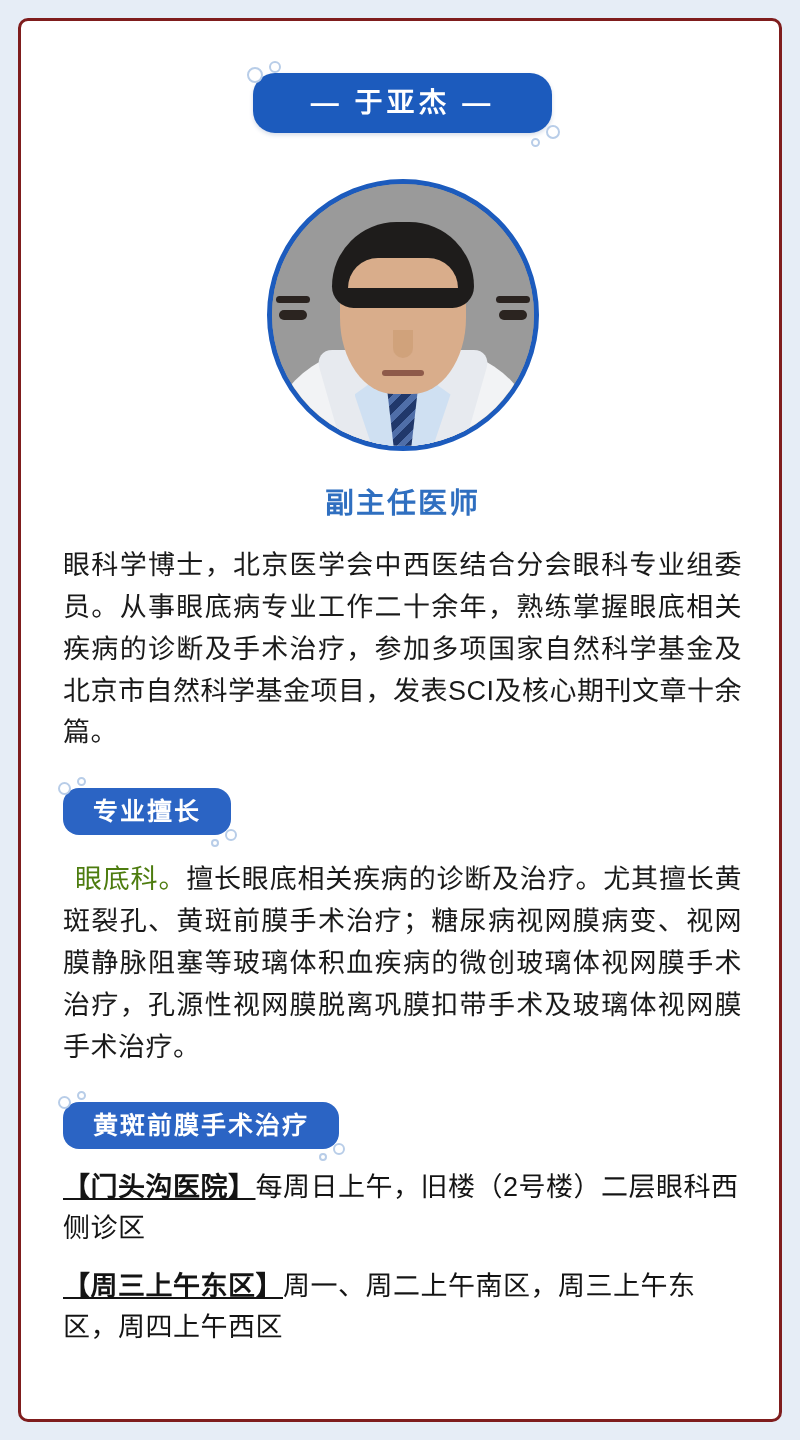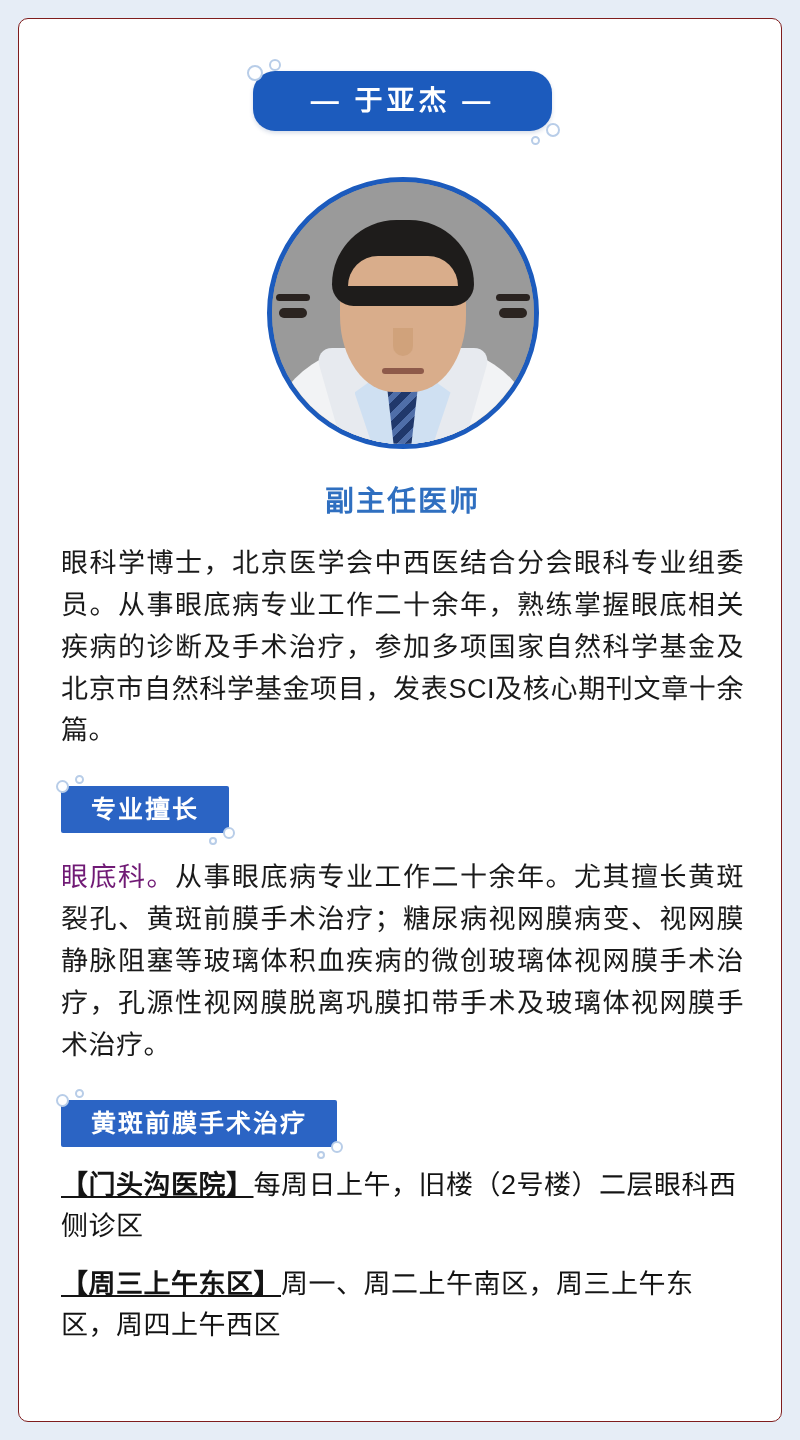--- a/index.html
+++ b/index.html
@@ -20,21 +20,21 @@
     box-sizing: border-box;
     padding: 18px;
     background: #e6edf6;
   }
   .card {
     position: relative;
     width: 100%;
     height: 100%;
     box-sizing: border-box;
     background: #ffffff;
-    border: 1px solid #7f1d1d;
+    border: 3px solid #7f1d1d;
     border-radius: 10px;
     padding: 40px 37px 30px 42px;
     overflow: hidden;
   }
 
   
   .name-banner-wrap {
     position: relative;
     display: flex;
     justify-content: center;
@@ -198,38 +198,39 @@
   
   .para {
     font-size: 27px;
     line-height: 1.55;
     color: #1a1a1a;
     margin-top: 24px;
     text-align: justify;
     letter-spacing: 0.5px;
   }
   .para .hl {
-    color: #701a75;
+    color: #4d7c0f;
+    margin-left: 12px;
   }
 
   
   .section-wrap {
     position: relative;
     display: inline-block;
     margin-top: 34px;
   }
   .section {
     position: relative;
     display: inline-block;
     background: #2b64c4;
     color: #ffffff;
     font-size: 25px;
     font-weight: bold;
     letter-spacing: 2px;
-    border-radius: 2px;
+    border-radius: 16px;
     padding: 11px 30px;
     line-height: 1;
   }
   .section .dot.s1 { width: 13px; height: 13px; left: -5px; top: -6px; }
   .section .dot.s2 { width: 9px;  height: 9px;  left: 14px; top: -11px; }
   .section .dot.s3 { width: 12px; height: 12px; right: -6px; bottom: -6px; }
   .section .dot.s4 { width: 8px;  height: 8px;  right: 12px; bottom: -12px; }
 
   .schedule-line {
     font-size: 27px;
@@ -292,21 +293,21 @@
     <div class="section-wrap">
       <div class="section">
         <span class="dot s1"></span>
         <span class="dot s2"></span>
         <span class="dot s3"></span>
         <span class="dot s4"></span>
         <span>专业擅长</span>
       </div>
     </div>
 
-    <div class="para"><span class="hl">眼底科。</span><span>从事眼底病专业工作二十余年。尤其擅长黄斑裂孔、黄斑前膜手术治疗；糖尿病视网膜病变、视网膜静脉阻塞等玻璃体积血疾病的微创玻璃体视网膜手术治疗，孔源性视网膜脱离巩膜扣带手术及玻璃体视网膜手术治疗。</span></div>
+    <div class="para"><span class="hl">眼底科。</span><span>擅长眼底相关疾病的诊断及治疗。尤其擅长黄斑裂孔、黄斑前膜手术治疗；糖尿病视网膜病变、视网膜静脉阻塞等玻璃体积血疾病的微创玻璃体视网膜手术治疗，孔源性视网膜脱离巩膜扣带手术及玻璃体视网膜手术治疗。</span></div>
 
     
     <div class="section-wrap">
       <div class="section">
         <span class="dot s1"></span>
         <span class="dot s2"></span>
         <span class="dot s3"></span>
         <span class="dot s4"></span>
         <span>黄斑前膜手术治疗</span>
       </div>

